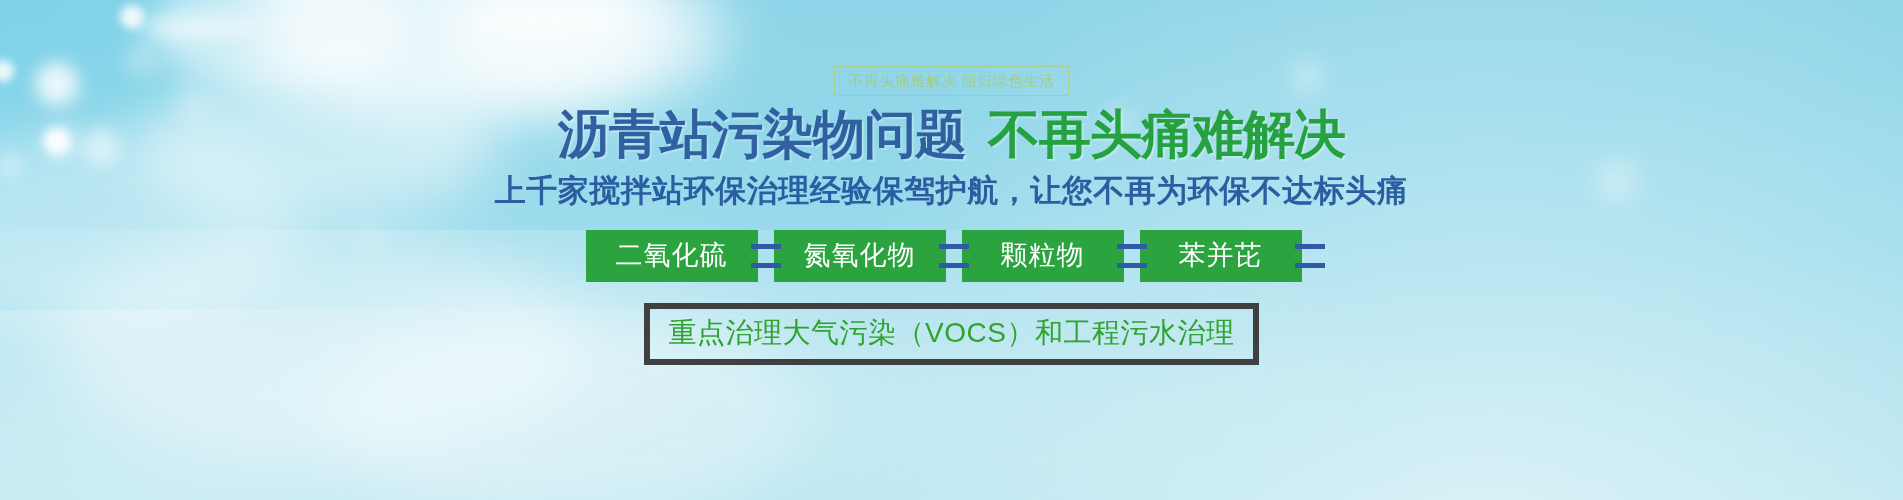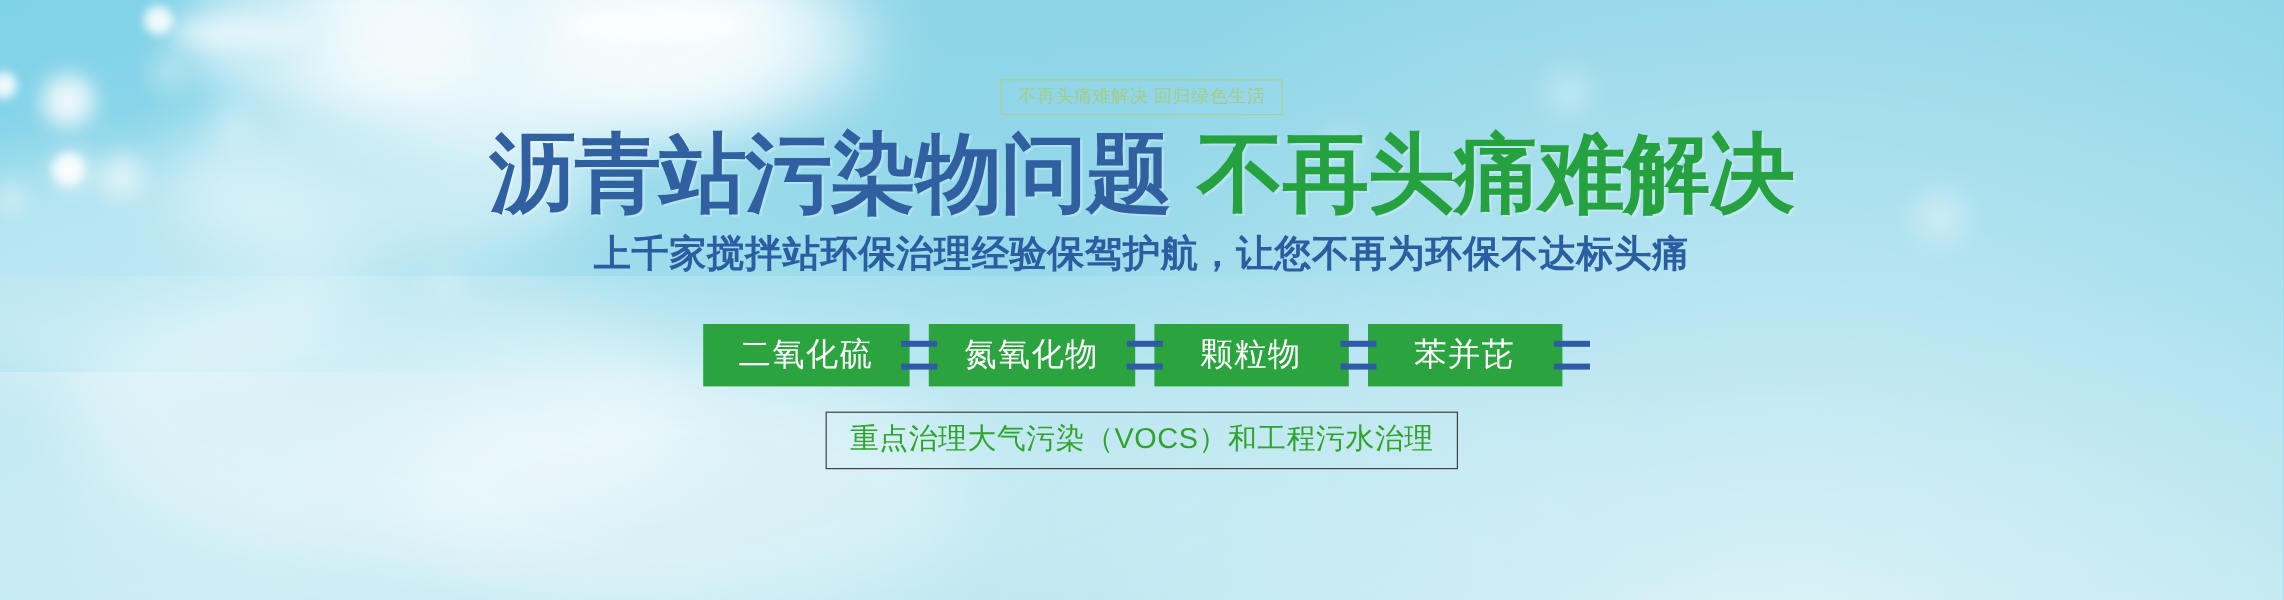--- a/index.html
+++ b/index.html
@@ -64,22 +64,22 @@
     line-height:1;
     padding:6px 13px 7px;
     letter-spacing:0.5px;
     white-space:nowrap;
     background:transparent;
   }
 
   
   .headline {
     margin-top:12px;
-    font-family:Liberation Sans, sans-serif;
-    font-size:72px;
+    font-family:Liberation Serif, serif;
+    font-size:52px;
     font-weight:bold;
     line-height:1.05;
     white-space:nowrap;
     letter-spacing:-1px;
     transform:scaleX(1.0);
   }
   .headline .h-blue {
     color:#30609f;
     text-shadow:2px 2px 0 rgba(255,255,255,0.25);
   }
@@ -95,21 +95,21 @@
     font-size:31px;
     color:#2a5ea0;
     letter-spacing:0.5px;
     line-height:1.1;
     white-space:nowrap;
     font-weight:700;
   }
 
   
   .tag-strip {
-    margin-top:41px;
+    margin-top:22px;
     display:flex;
     align-items:stretch;
     height:52px;
   }
   .tag-item {
     background:#2ba33f;
     color:#ffffff;
     font-size:27px;
     line-height:1;
     display:flex;
@@ -132,23 +132,23 @@
     left:-7px; right:-7px;
     height:5px;
     background:#2f5ba6;
   }
   .tag-conn::before { top:14px; }
   .tag-conn::after  { bottom:14px; }
 
   
   .note {
     margin-top:21px;
-    border:1px solid #404040;
+    border:6px solid #404040;
     color:#2fa32c;
-    font-size:24px;
+    font-size:28px;
     line-height:1;
     padding:10px 19px 12px;
     white-space:nowrap;
     letter-spacing:0.5px;
     background:transparent;
   }
 </style>
 </head>
 <body>
 

